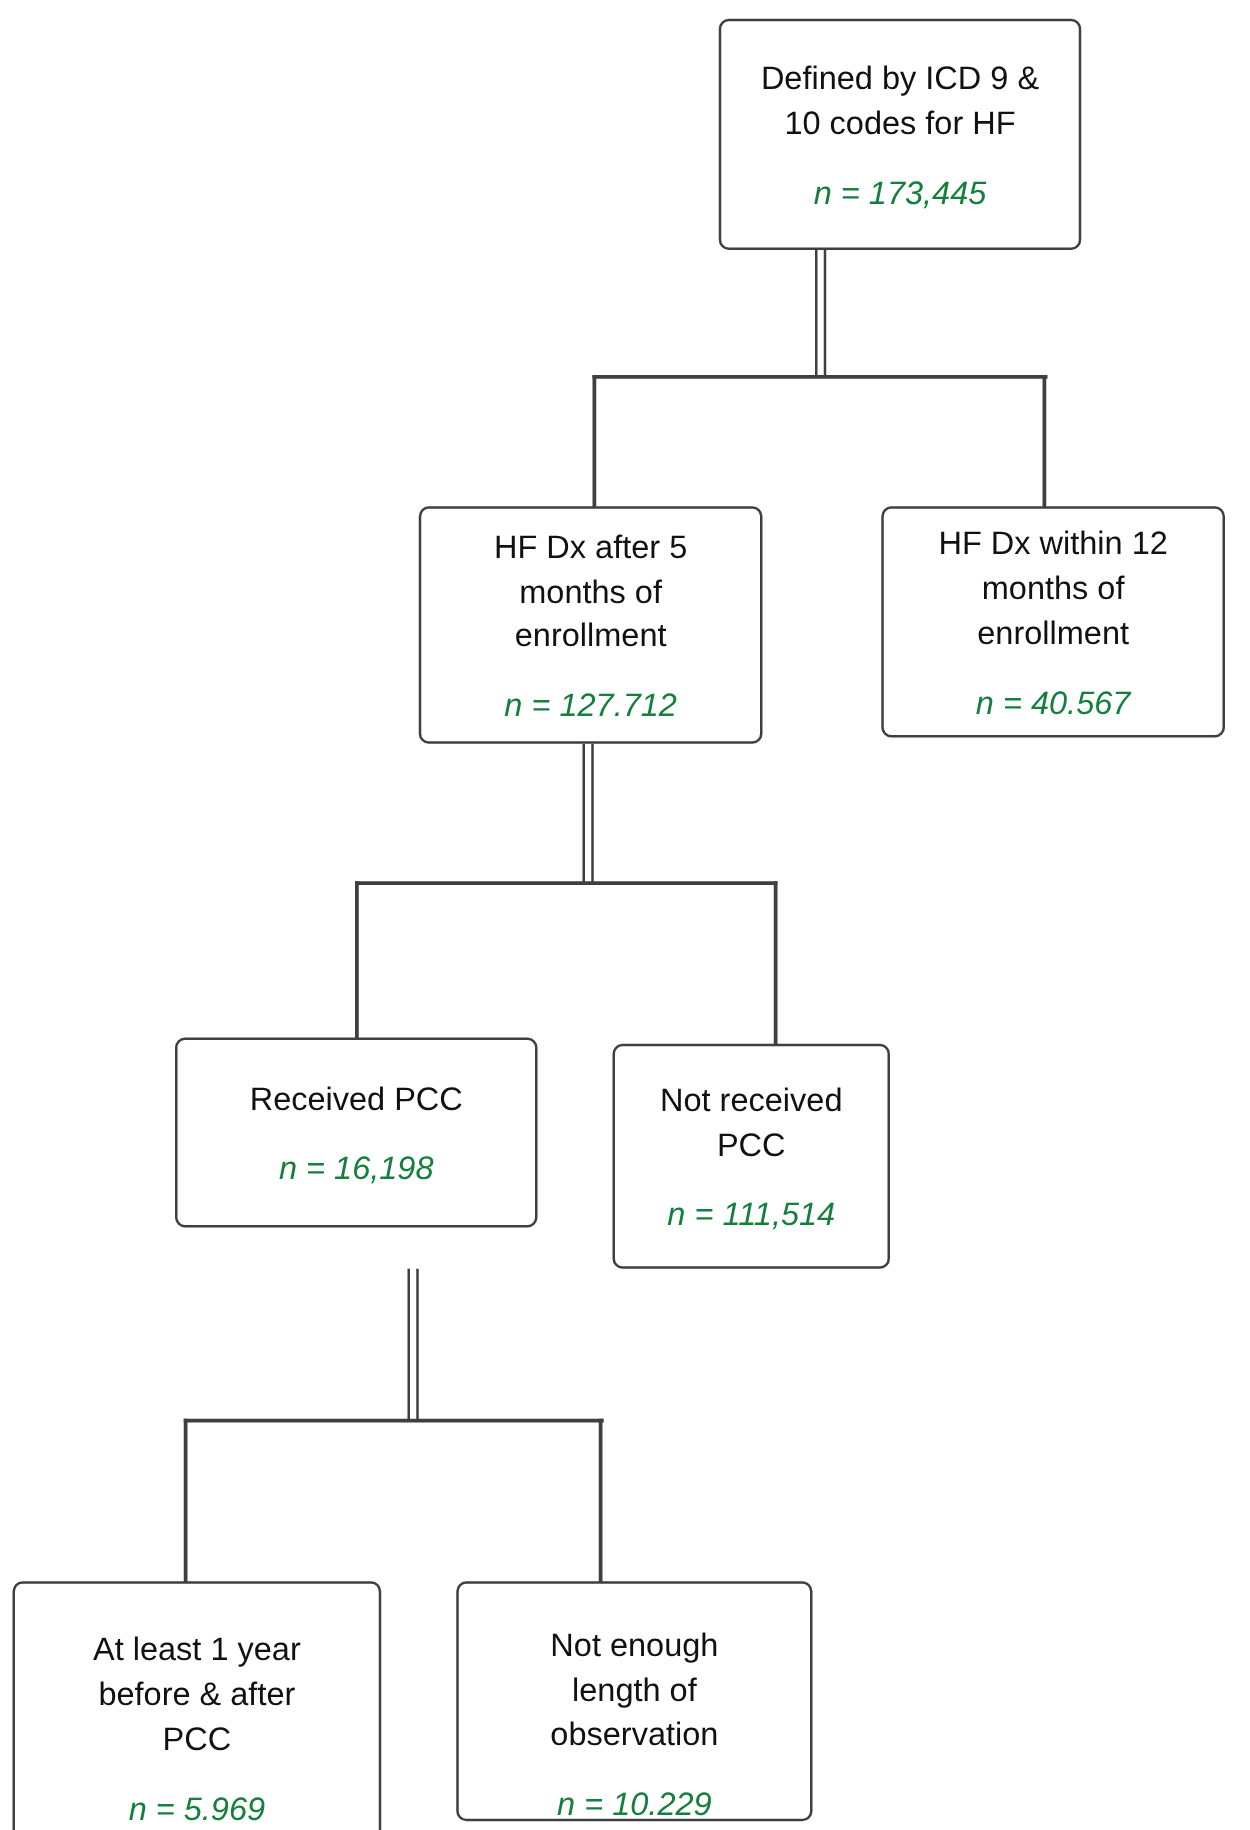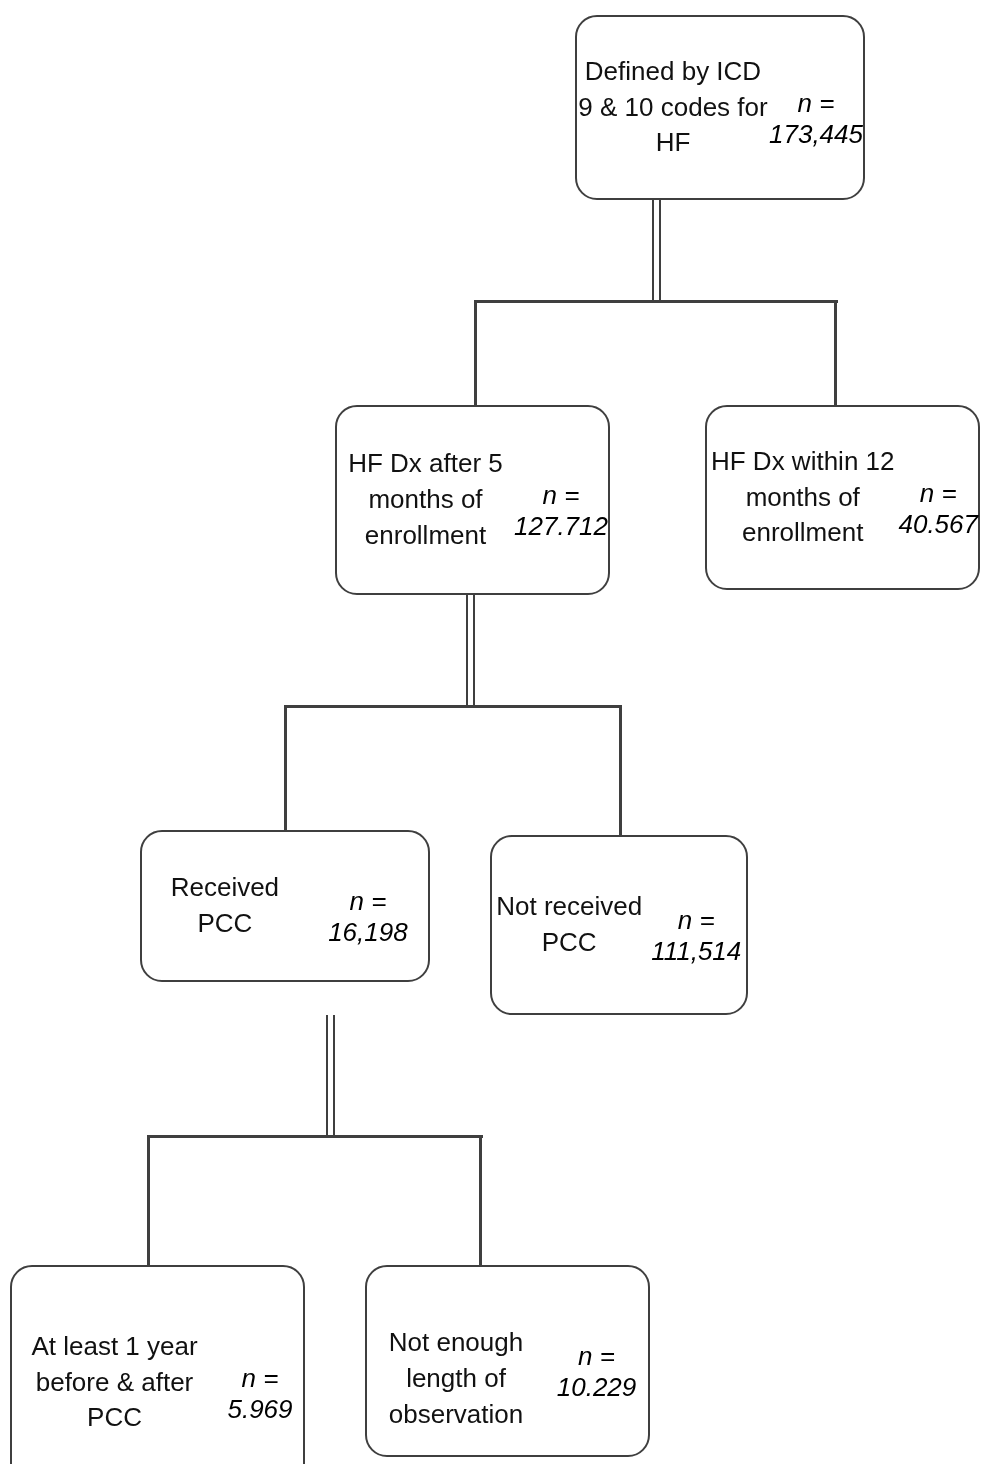--- a/index.html
+++ b/index.html
@@ -12,46 +12,46 @@
     height: 1464px;
     background: #ffffff;
     overflow: hidden;
   }
 
   
   .node {
     position: absolute;
     background: #ffffff;
     border: 2.5px solid #3f3f3f;
-    border-radius: 22px;
+    border-radius: 8px;
     display: flex;
-    flex-direction: row;
+    flex-direction: column;
     align-items: center;
     justify-content: center;
     text-align: center;
   }
   .node .label {
     font-size: 26px;
     line-height: 1.38;
     font-weight: 400;
     color: #111111;
   }
   .node .nval {
     font-size: 26px;
     font-style: italic;
     margin-top: 22px;
-    color: #000000;
+    color: #15803d;
   }
 
   
   .b-root      { left: 575px; top: 15px;   width: 290px; height: 185px; }
   .b-after12   { left: 335px; top: 405px;  width: 275px; height: 190px; }
   .b-within12  { left: 705px; top: 405px;  width: 275px; height: 185px; }
   .b-pcc       { left: 140px; top: 830px;  width: 290px; height: 152px; align-items: center; }
-  .b-nopcc     { left: 490px; top: 835px;  width: 258px; height: 180px; }
+  .b-nopcc     { left: 490px; top: 835px;  width: 222px; height: 180px; }
   .b-year      { left: 10px;  top: 1265px; width: 295px; height: 235px; }
   .b-notenough { left: 365px; top: 1265px; width: 285px; height: 192px; }
 
   
   .b-root .label      { max-width: 232px; }
   .b-after12 .label   { max-width: 205px; }
   .b-within12 .label  { max-width: 220px; }
   .b-nopcc .label     { max-width: 188px; }
   .b-year .label      { max-width: 205px; }
   .b-notenough .label { max-width: 178px; margin-top: 36px; }

